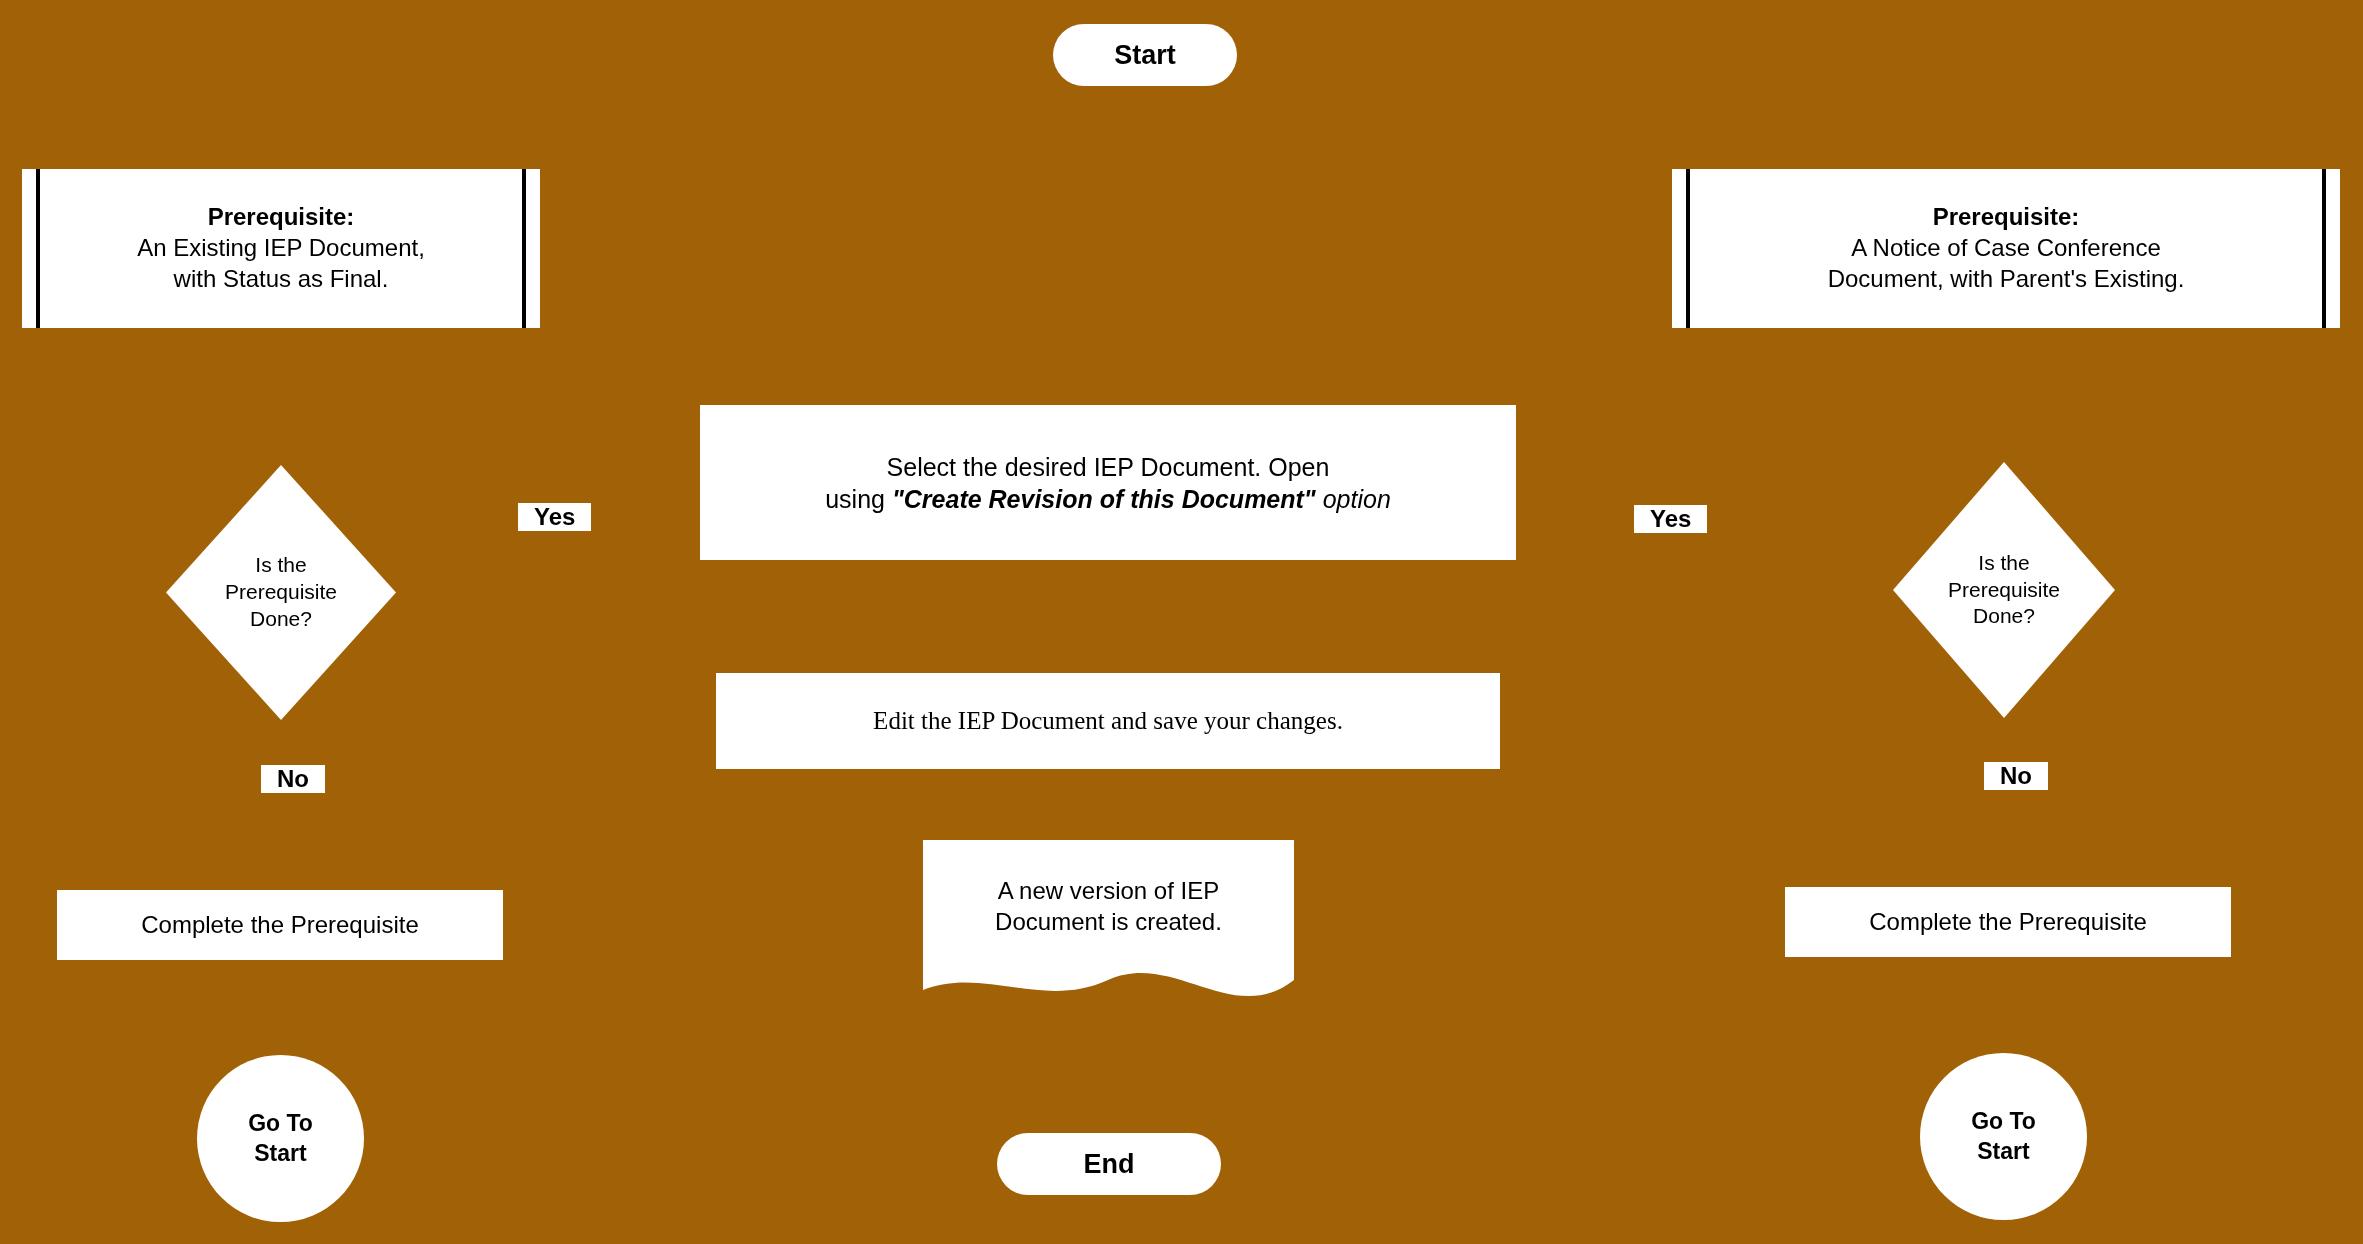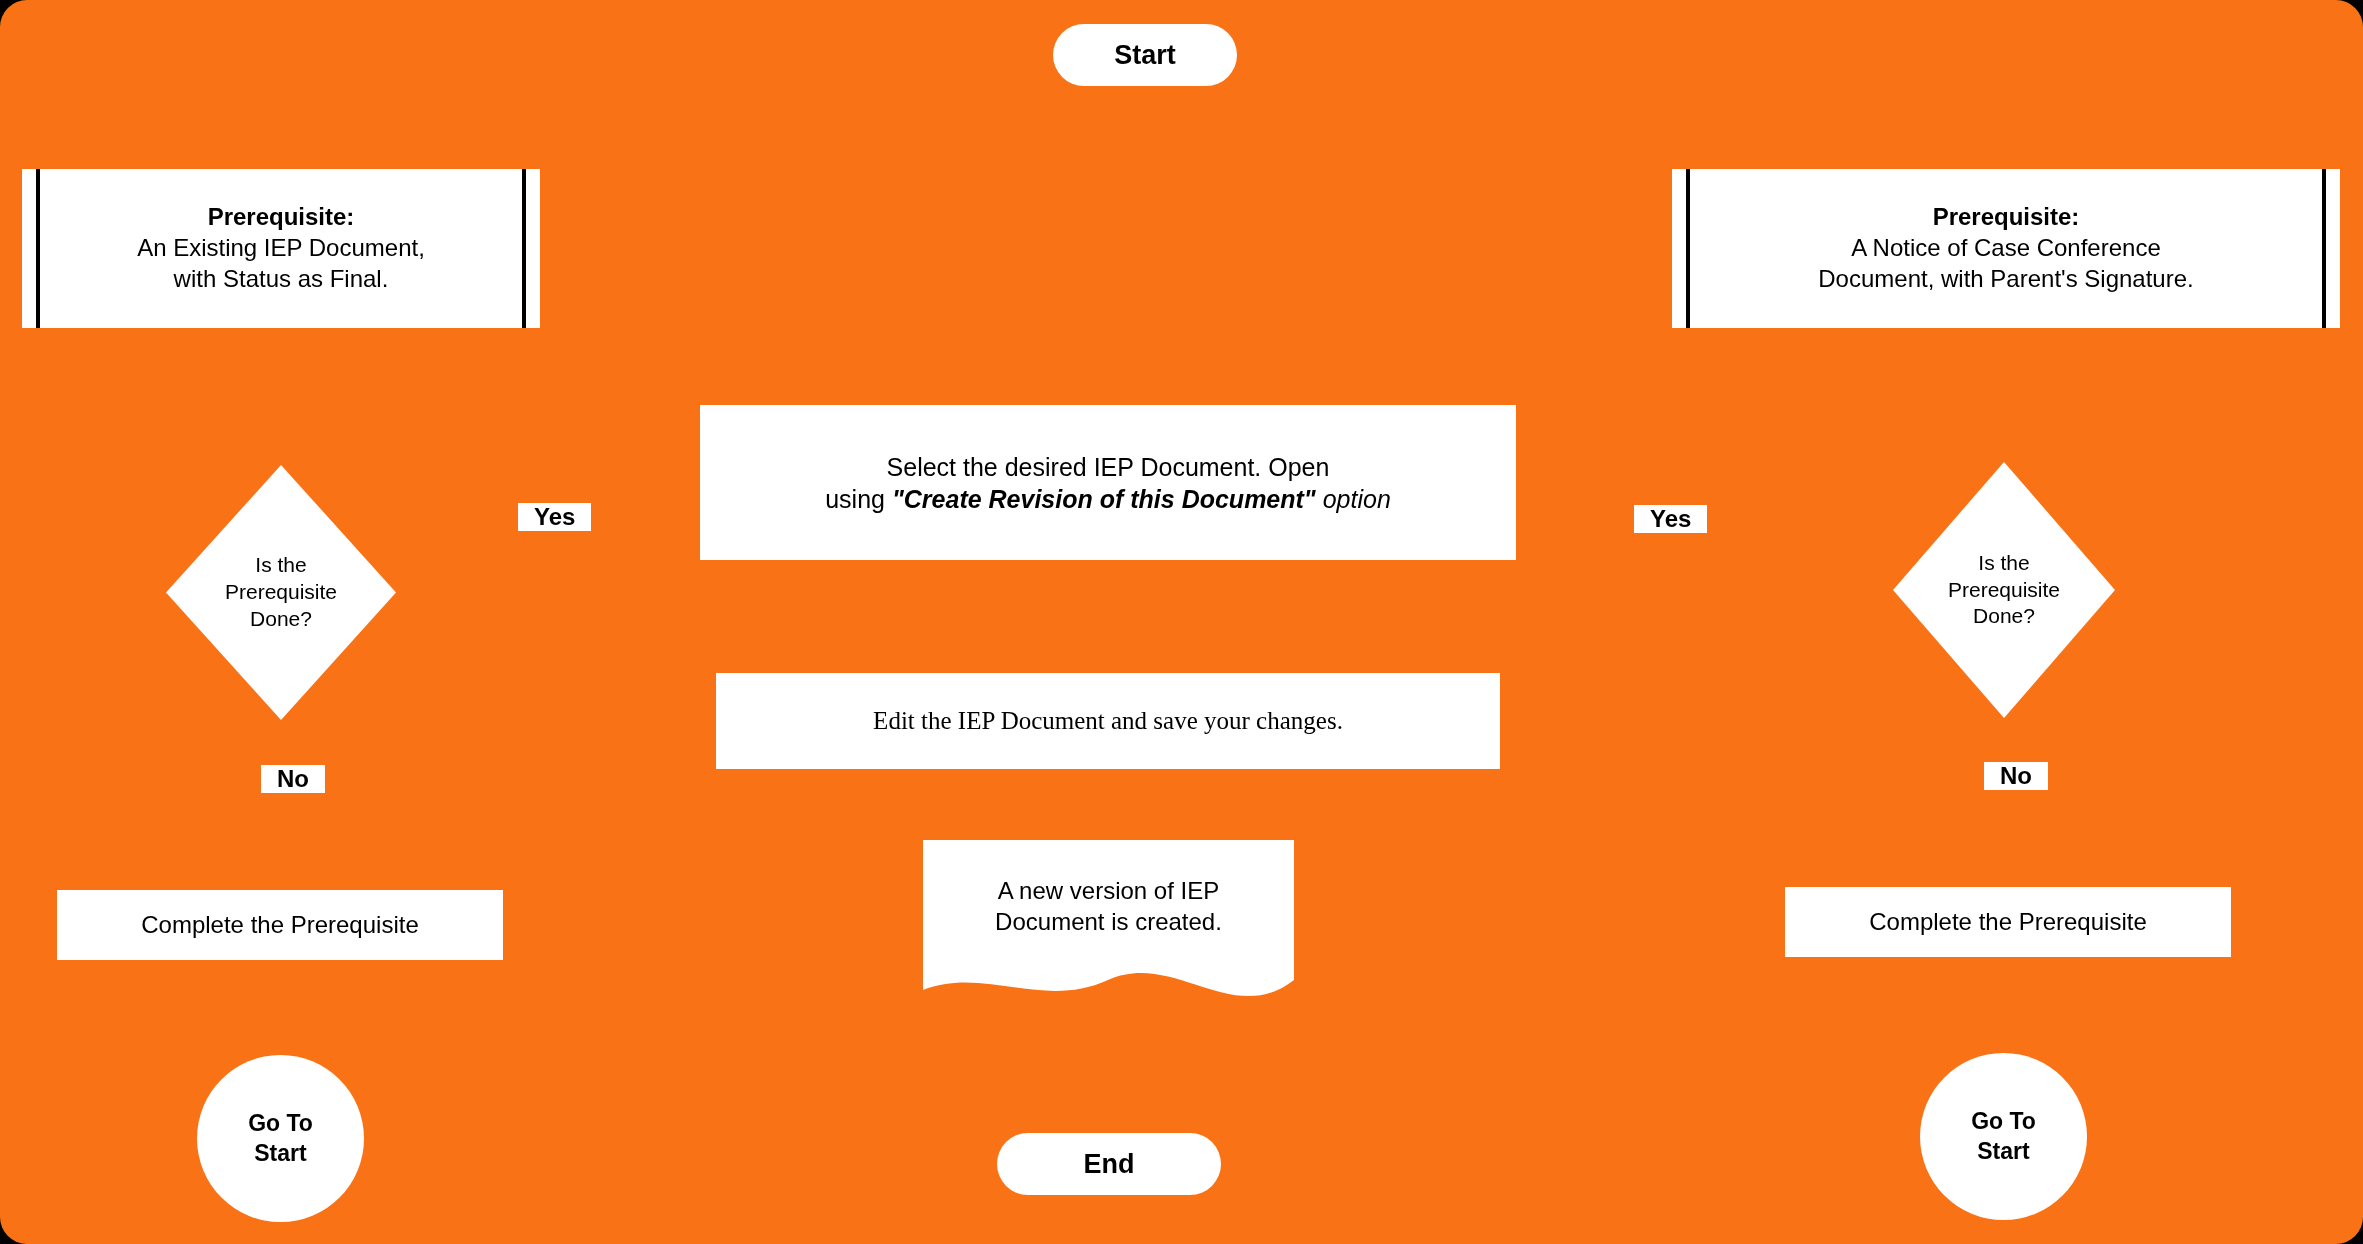--- a/index.html
+++ b/index.html
@@ -7,23 +7,22 @@
     padding: 0;
     background: #000000;
   }
   body {
     font-family: "Liberation Sans", sans-serif;
   }
   #canvas {
     position: relative;
     width: 2363px;
     height: 1244px;
-    background: #f97316;
+    background: #a16207;
     overflow: hidden;
-    border-radius: 27px;
   }
   .node {
     position: absolute;
     background: #ffffff;
     color: #000000;
     box-sizing: border-box;
     display: flex;
     align-items: center;
     justify-content: center;
     text-align: center;
@@ -154,21 +153,21 @@
     </div>
   </div>
 
   <div class="node predefined" style="left:1672px; top:169px; width:668px; height:159px; font-size:24px;">
     <div class="bar-left"></div>
     <div class="bar-right"></div>
     <div class="inner">
       <div>
         <div class="bold">Prerequisite:</div>
         <div>A Notice of Case Conference</div>
-        <div>Document, with Parent's Signature.</div>
+        <div>Document, with Parent's Existing.</div>
       </div>
     </div>
   </div>
 
   <div class="node process" style="left:700px; top:367px; width:816px; height:155px; font-size:25px;">
     <div style="padding:0 22px;">
       <div>Select the desired IEP Document. Open</div>
       <div>
         <span>using </span><span class="bolditalic">"Create Revision of this Document"</span><span class="italic"> option</span>
       </div>

